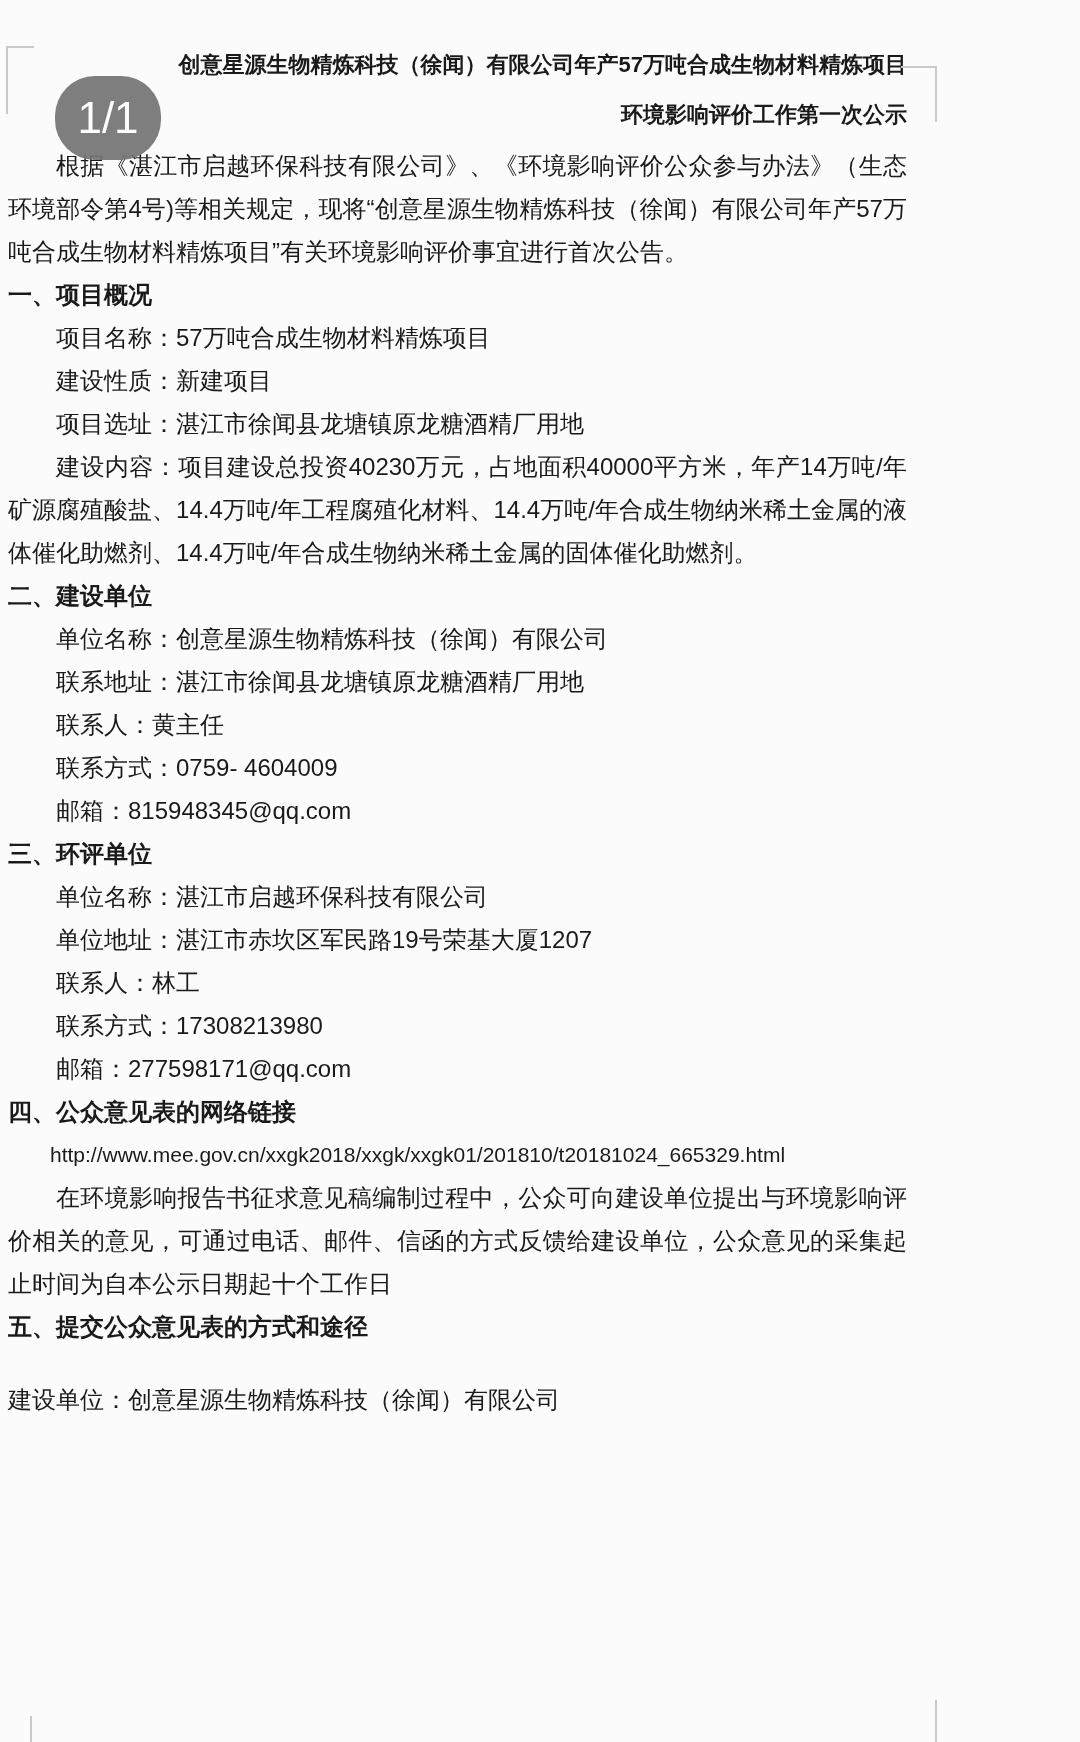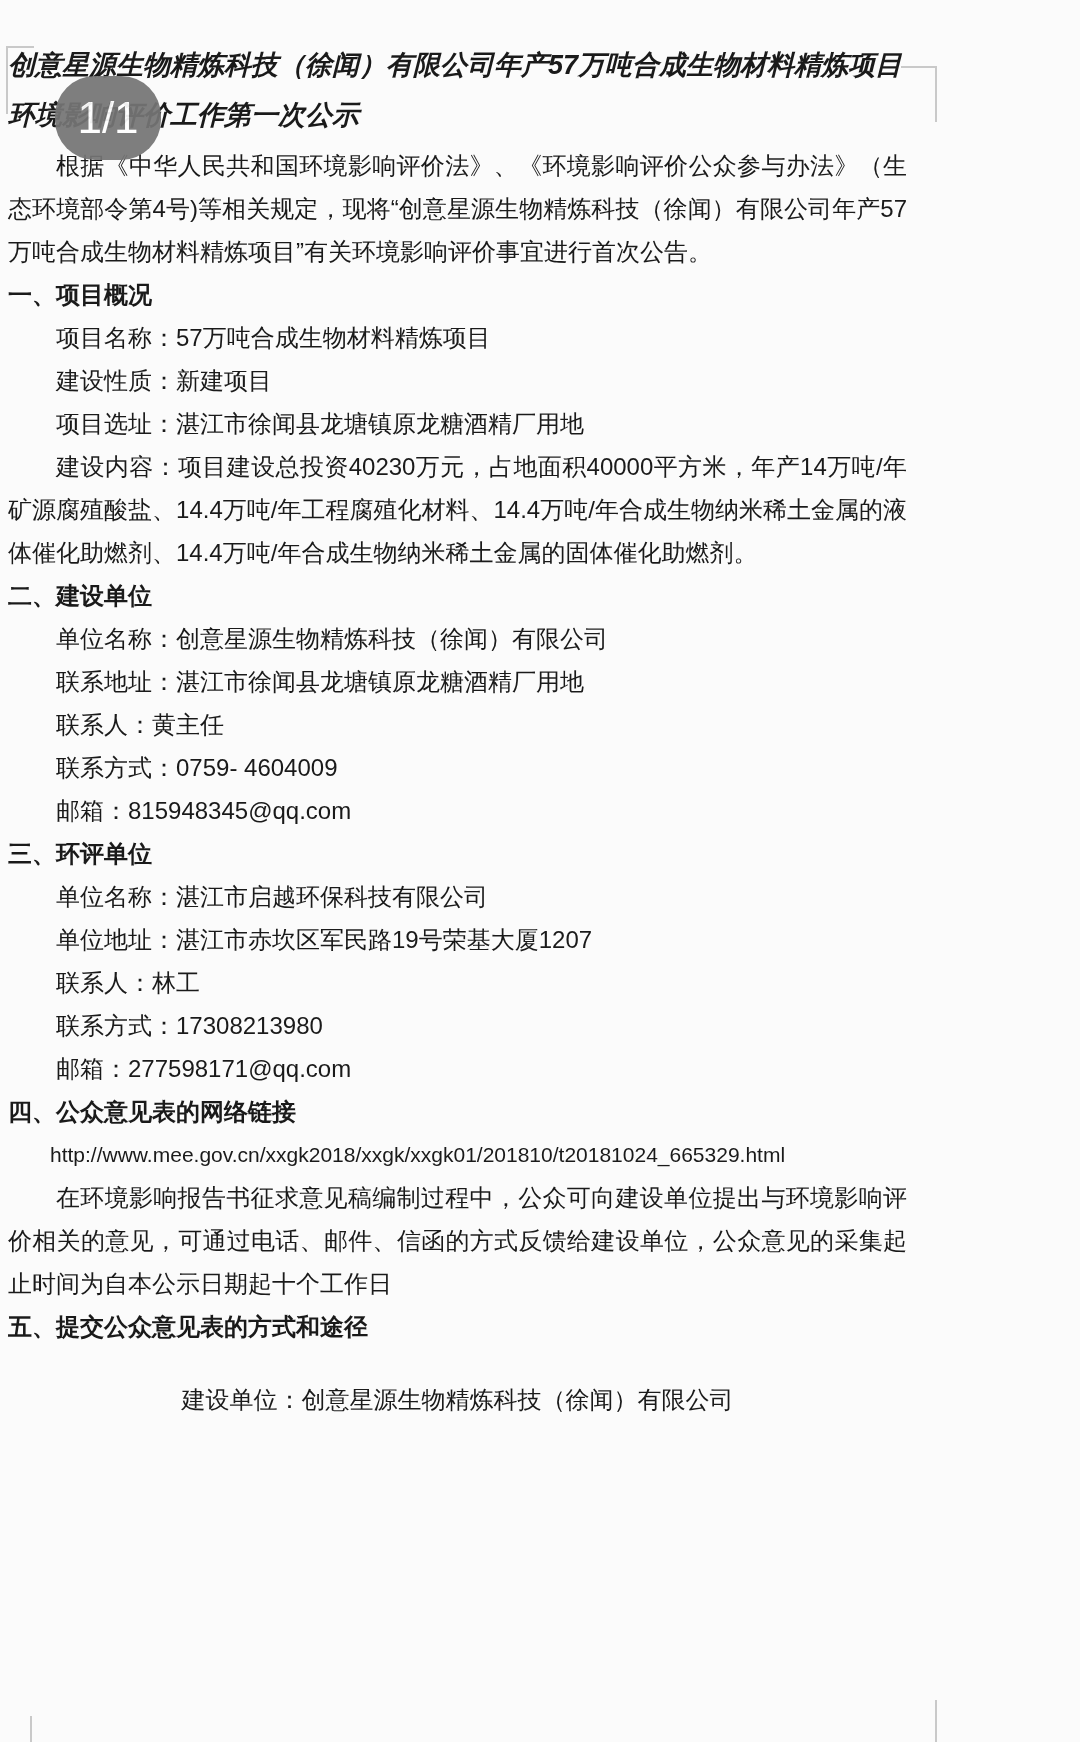--- a/index.html
+++ b/index.html
@@ -31,55 +31,55 @@
   .badge{
     position:absolute;left:55px;top:36px;width:106px;height:84px;
     background:var(--badge-bg);opacity:.93;border-radius:40px;
     color:var(--badge-text);font-size:44px;font-weight:400;
     display:flex;align-items:center;justify-content:center;
     z-index:5;
   }
 
   .title{
     margin:40px 173px 4px 8px;
-    text-align:left;font-weight:bold;
-    font-size:27px;line-height:50px;font-style:italic;
+    text-align:right;font-weight:bold;
+    font-size:22px;line-height:50px;
   }
   .title span{display:block;}
 
   .doc{
     margin:0 173px 0 8px;
     font-size:24px;line-height:43px;
   }
   .blk{min-height:43px;}
   .blk.para{text-indent:2em;text-align:justify;}
   .blk.item{text-indent:2em;}
   .blk.heading{font-weight:bold;}
   .blk.link{text-indent:2em;font-size:21px;white-space:nowrap;}
-  .blk.right{text-align:center;}
+  .blk.right{text-align:left;}
   .blk.spacer{height:30px;min-height:30px;}
 </style>
 </head>
 <body>
 
 <div class="page">
   <div class="corner tl"></div>
   <div class="corner tr"></div>
   <div class="corner bl"></div>
   <div class="corner br"></div>
 
   <div class="badge">1/1</div>
 
   <h1 class="title">
     <span>创意星源生物精炼科技（徐闻）有限公司年产57万吨合成生物材料精炼项目</span>
     <span>环境影响评价工作第一次公示</span>
   </h1>
 
   <main class="doc">
-      <div class="blk para">根据《中华人民共和国环境影响评价法》、《环境影响评价公众参与办法》（生态环境部令第4号)等相关规定，现将“创意星源生物精炼科技（徐闻）有限公司年产57万吨合成生物材料精炼项目”有关环境影响评价事宜进行首次公告。</div>
+      <div class="blk para">根据《湛江市启越环保科技有限公司》、《环境影响评价公众参与办法》（生态环境部令第4号)等相关规定，现将“创意星源生物精炼科技（徐闻）有限公司年产57万吨合成生物材料精炼项目”有关环境影响评价事宜进行首次公告。</div>
       <div class="blk heading">一、项目概况</div>
       <div class="blk item">项目名称：57万吨合成生物材料精炼项目</div>
       <div class="blk item">建设性质：新建项目</div>
       <div class="blk item">项目选址：湛江市徐闻县龙塘镇原龙糖酒精厂用地</div>
       <div class="blk para">建设内容：项目建设总投资40230万元，占地面积40000平方米，年产14万吨/年矿源腐殖酸盐、14.4万吨/年工程腐殖化材料、14.4万吨/年合成生物纳米稀土金属的液体催化助燃剂、14.4万吨/年合成生物纳米稀土金属的固体催化助燃剂。</div>
       <div class="blk heading">二、建设单位</div>
       <div class="blk item">单位名称：创意星源生物精炼科技（徐闻）有限公司</div>
       <div class="blk item">联系地址：湛江市徐闻县龙塘镇原龙糖酒精厂用地</div>
       <div class="blk item">联系人：黄主任</div>
       <div class="blk item">联系方式：0759- 4604009</div>

